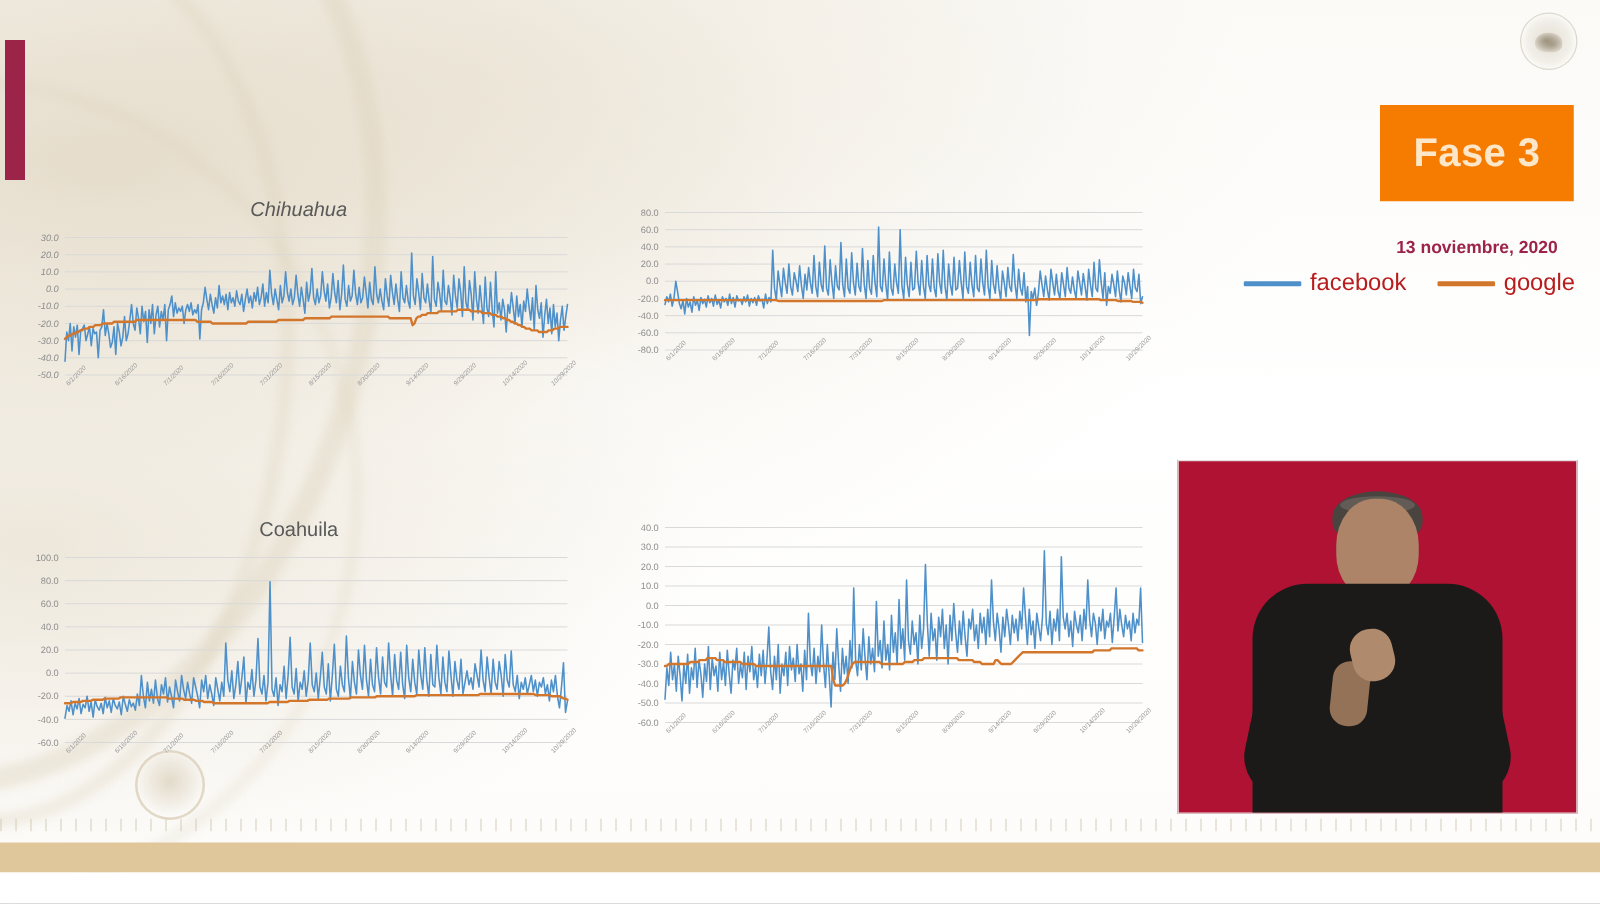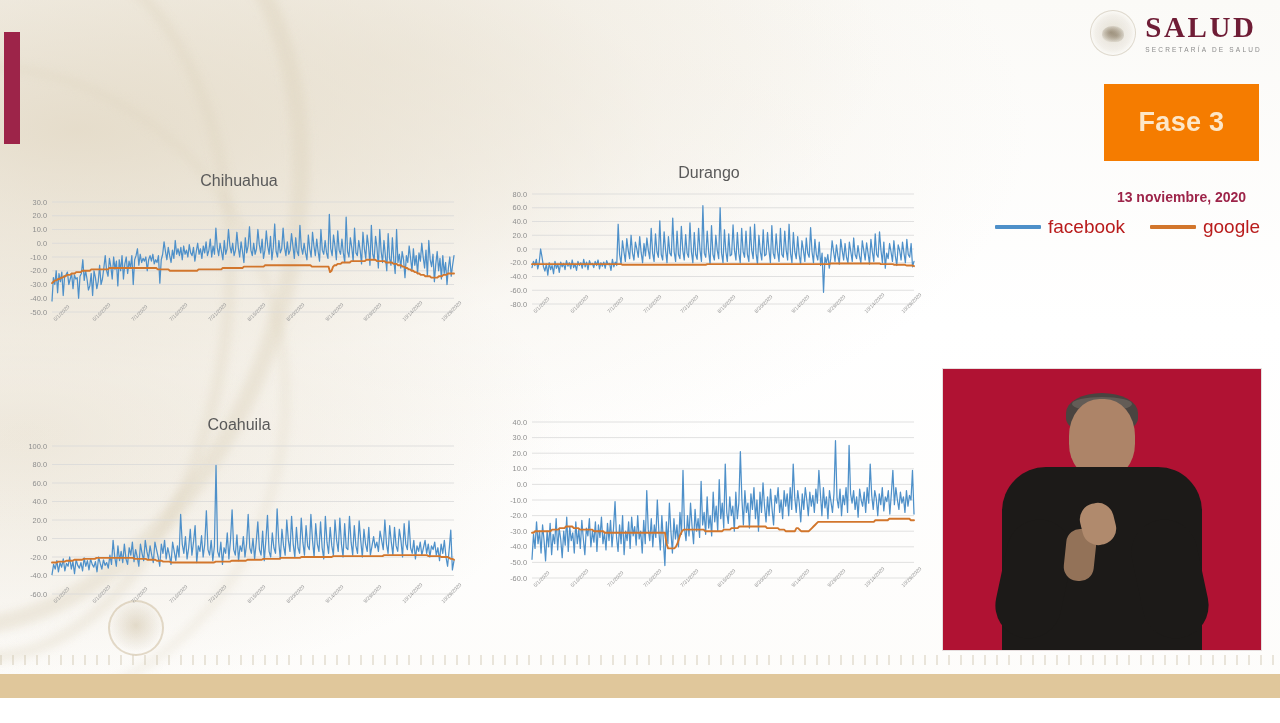--- a/index.html
+++ b/index.html
@@ -85,21 +85,21 @@
     font-family:"Liberation Sans",sans-serif;
   }
 
   
   .fase-box{
     position:absolute;left:1104px;top:84px;width:155px;height:77px;
     background:#f57c00;
     display:flex;align-items:center;justify-content:center;
   }
   .fase-label{
-    color:#fde7c8;font-size:27px;font-weight:bold;letter-spacing:.3px;
+    color:#fde7c8;font-size:32px;font-weight:bold;letter-spacing:.3px;
   }
   .fase-date{
     position:absolute;left:1104px;top:189px;width:155px;
     text-align:center;
     color:#9d2449;font-size:14px;font-weight:bold;
   }
 
   
   .legend{
     position:absolute;left:995px;top:216px;width:265px;
@@ -107,21 +107,21 @@
   }
   .legend-item{display:flex;align-items:center;gap:7px;}
   .legend-swatch{display:block;width:46px;height:4px;border-radius:1px;}
   .legend-text{font-size:19px;color:#b91c1c;}
 
   
   .chart-area{position:absolute;left:0;top:160px;width:930px;height:500px;}
   .chart{
     position:absolute;
   }
-  .chart.c0{left:8px;  top:12px;   width:450px;height:195px;}
+  .chart.c0{left:8px;  top:0;   width:450px;height:195px;font-style:italic;}
   .chart.c1{left:488px;top:4px;   width:430px;height:195px;}
   .chart.c2{left:8px;  top:256px; width:450px;height:230px;}
   .chart.c3{left:488px;top:256px; width:430px;height:230px;}
 
   .chart-title{
     text-align:center;font-size:16px;color:#595959;
     margin:0 0 6px 0;
     padding-left:12px;
   }
   .plot-wrap{position:relative;width:100%;}
@@ -205,24 +205,20 @@
   <div class="bg-wash"></div>
   <div class="bg-leaf leaf1"></div>
   <div class="bg-leaf leaf2"></div>
   <div class="bg-leaf leaf3"></div>
   <div class="bg-seal"></div>
 
   <div class="title-bar"></div>
 
   <div class="salud-logo">
     <div class="eagle-seal"></div>
-    <div>
-      <div class="salud-word">SALUD</div>
-      <div class="salud-sub">SECRETARÍA DE SALUD</div>
-    </div>
   </div>
 
   <div class="fase-box">
     <span class="fase-label">Fase 3</span>
   </div>
   <div class="fase-date">13 noviembre, 2020</div>
 
   <div class="legend">
     <div class="legend-item">
       <span class="legend-swatch" style="background:#4e90c9"></span>
@@ -269,21 +265,20 @@
           <span class="xlab" style="left: 155.2px;">7/31/2020</span>
           <span class="xlab" style="left: 194px;">8/15/2020</span>
           <span class="xlab" style="left: 232.8px;">8/30/2020</span>
           <span class="xlab" style="left: 271.6px;">9/14/2020</span>
           <span class="xlab" style="left: 310.4px;">9/29/2020</span>
           <span class="xlab" style="left: 349.2px;">10/14/2020</span>
           <span class="xlab" style="left: 388px;">10/29/2020</span>
         </div>
     </div>
     <div class="chart c1">
-      <div class="chart-title">Durango</div>
       <div class="plot-wrap">
           <svg class="plot-svg" viewBox="0 0 430 122" width="430" height="122">
             <line x1="44" x2="426" y1="6" y2="6" stroke="#d9d9d9" stroke-width="0.8"></line>
             <text x="39" y="8.6" text-anchor="end" font-size="7.4" fill="#8e8e8e" font-family="&quot;Liberation Sans&quot;, sans-serif">80.0</text>
             <line x1="44" x2="426" y1="19.75" y2="19.75" stroke="#d9d9d9" stroke-width="0.8"></line>
             <text x="39" y="22.35" text-anchor="end" font-size="7.4" fill="#8e8e8e" font-family="&quot;Liberation Sans&quot;, sans-serif">60.0</text>
             <line x1="44" x2="426" y1="33.5" y2="33.5" stroke="#d9d9d9" stroke-width="0.8"></line>
             <text x="39" y="36.1" text-anchor="end" font-size="7.4" fill="#8e8e8e" font-family="&quot;Liberation Sans&quot;, sans-serif">40.0</text>
             <line x1="44" x2="426" y1="47.25" y2="47.25" stroke="#d9d9d9" stroke-width="0.8"></line>
             <text x="39" y="49.85" text-anchor="end" font-size="7.4" fill="#8e8e8e" font-family="&quot;Liberation Sans&quot;, sans-serif">20.0</text>

